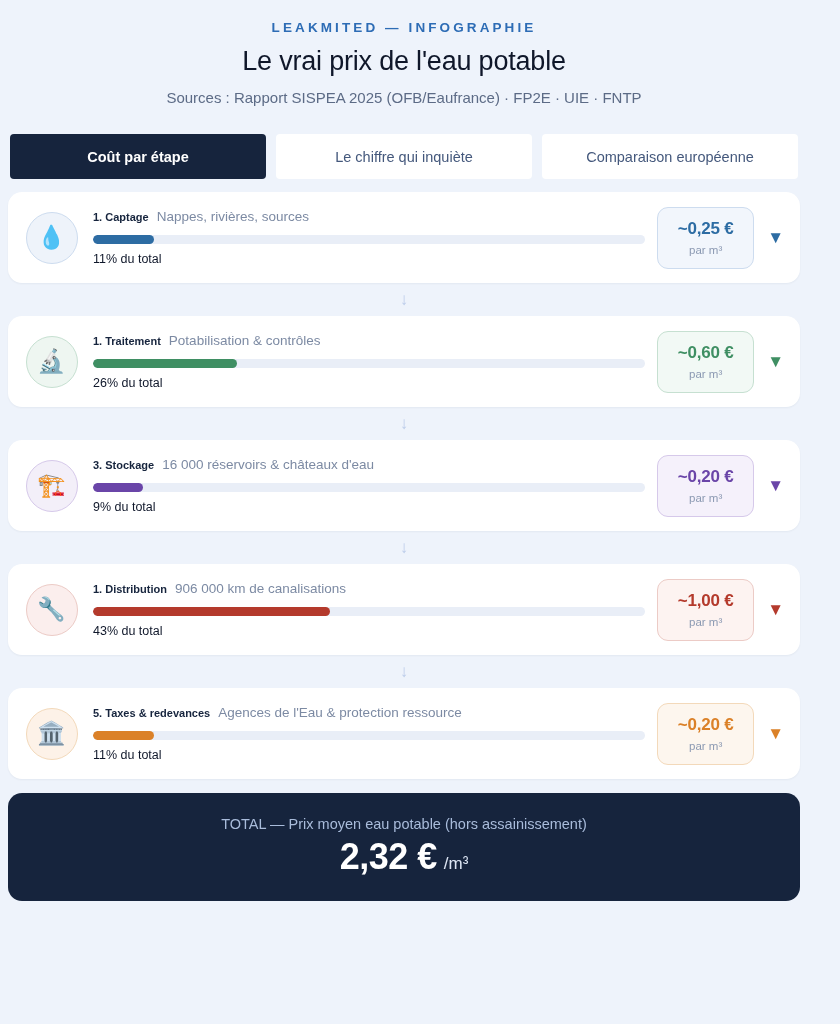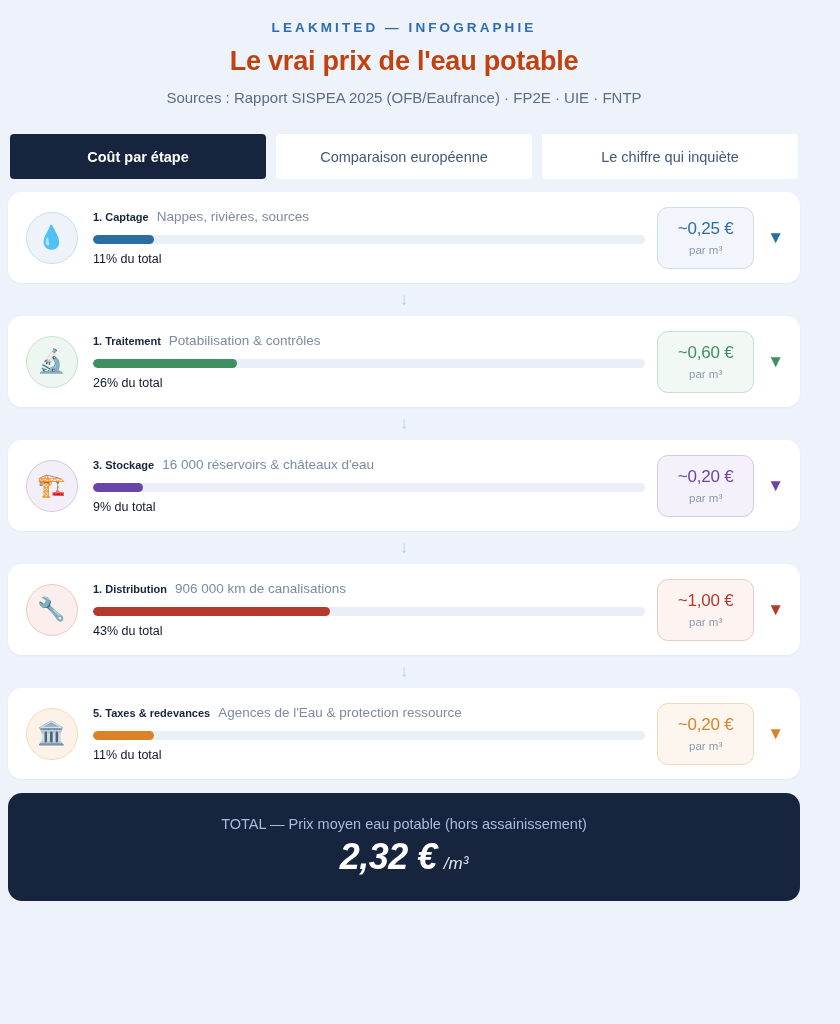--- a/index.html
+++ b/index.html
@@ -33,23 +33,23 @@
   .kicker {
     font-size: 13.5px;
     font-weight: bold;
     letter-spacing: 3.1px;
     color: #2d6cb5;
     text-transform: uppercase;
   }
   .title {
     margin-top: 11px;
     font-size: 27px;
-    font-weight: bold;
+    font-weight: normal;
     letter-spacing: -0.2px;
-    color: #c2410c;
+    color: #0f172a;
   }
   .sources {
     margin-top: 12px;
     font-size: 15px;
     color: #5c6b86;
   }
 
   
   .tabs {
     display: flex;
@@ -159,21 +159,21 @@
     height: 62px;
     border-radius: 11px;
     border: 1px solid;
     display: flex;
     flex-direction: column;
     align-items: center;
     justify-content: center;
   }
   .price-value {
     font-size: 17px;
-    font-weight: normal;
+    font-weight: bold;
     letter-spacing: -0.2px;
   }
   .price-unit {
     margin-top: 5px;
     font-size: 11.5px;
     color: #8b99b2;
   }
 
   .chevron {
     font-size: 17px;
@@ -203,21 +203,20 @@
   .total-label {
     font-size: 14.5px;
     color: #a9bcdb;
   }
   .total-amount {
     margin-top: 4px;
     display: flex;
     align-items: baseline;
     gap: 7px;
     color: #ffffff;
-    font-style: italic;
   }
   .total-value {
     font-size: 36px;
     font-weight: bold;
     letter-spacing: -0.5px;
   }
   .total-unit {
     font-size: 17px;
     color: #dde6f4;
   }
@@ -228,22 +227,22 @@
 <div class="page">
 
   <div class="header">
     <div class="kicker">LEAKMITED — INFOGRAPHIE</div>
     <h1 class="title">Le vrai prix de l'eau potable</h1>
     <div class="sources">Sources : Rapport SISPEA 2025 (OFB/Eaufrance) · FP2E · UIE · FNTP</div>
   </div>
 
   <div class="tabs" id="tab-bar">
       <button class="tab active">Coût par étape</button>
+      <button class="tab">Le chiffre qui inquiète</button>
       <button class="tab">Comparaison européenne</button>
-      <button class="tab">Le chiffre qui inquiète</button>
     </div>
 
   <div class="steps" id="steps-list">
       <div class="card">
         <div class="badge" style="background:#eef3fa;border-color:#cddcef">
           <span>💧</span>
         </div>
         <div class="body">
           <div class="heading">
             <span class="step-name">1. Captage</span>

